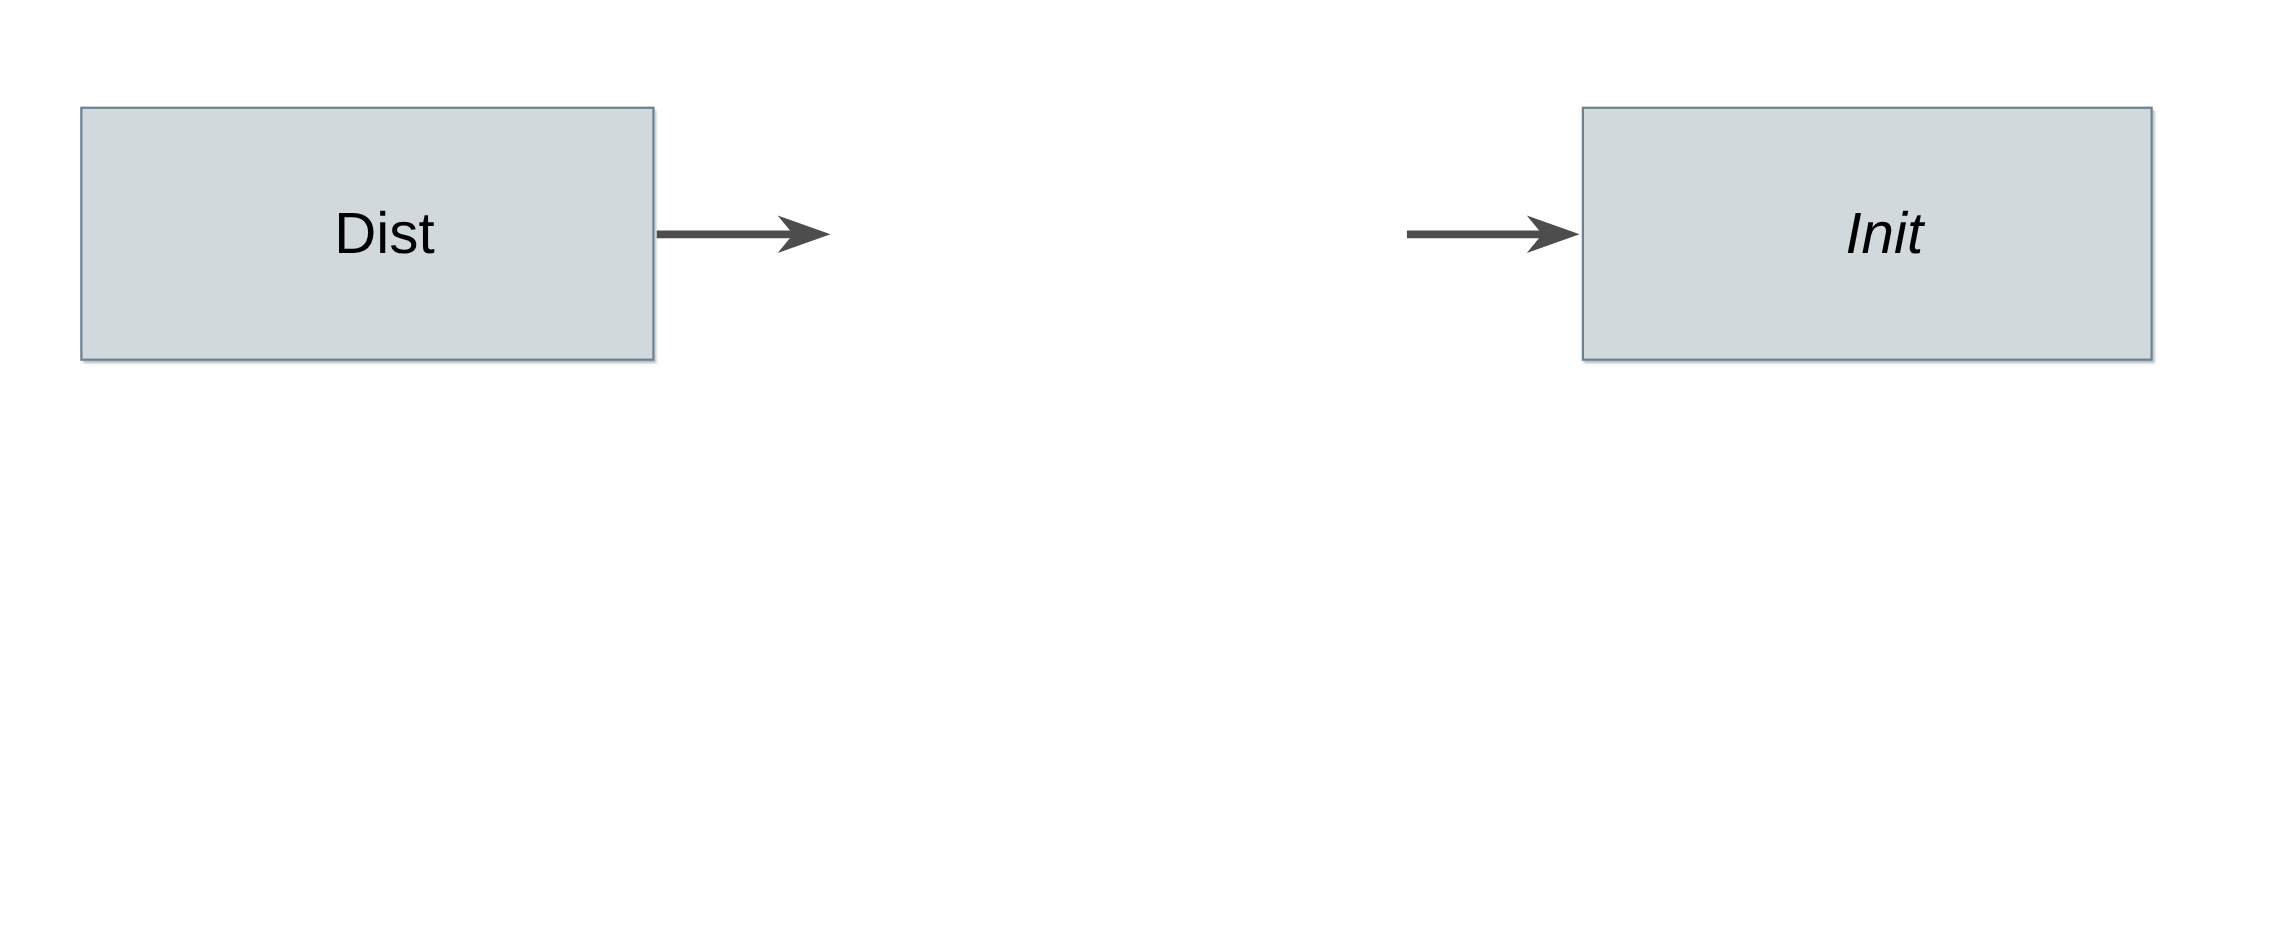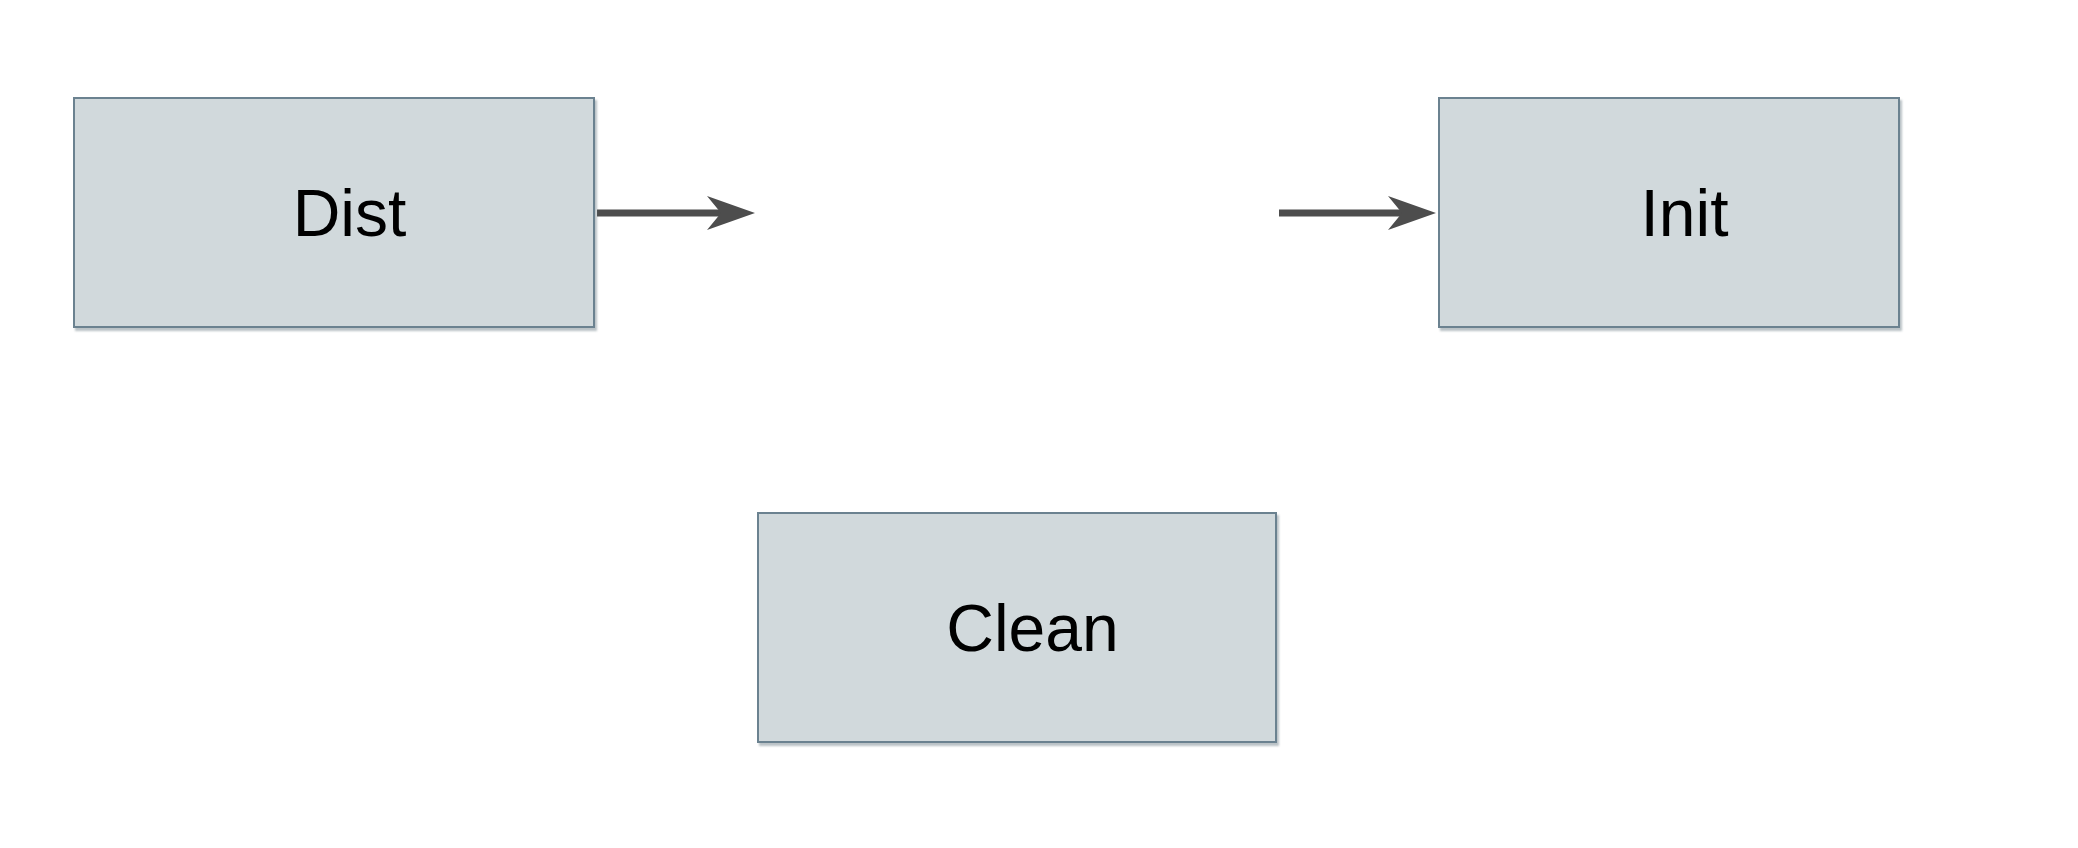--- a/index.html
+++ b/index.html
@@ -31,30 +31,30 @@
     display: flex;
     align-items: center;
     justify-content: center;
     width: 520px;
     height: 231px;
     background: var(--node-fill);
     border: 2px solid var(--node-border);
     box-shadow: 2px 3px 2px rgba(102, 119, 128, 0.45);
   }
   .node-label {
-    font-size: 66px;
+    font-size: 53px;
     line-height: 1;
     color: var(--text);
     letter-spacing: 0px;
     white-space: nowrap;
     margin-left: 31px;
   }
   .node-dist    { left: 73px;   top: 97px;  width: 522px; }
   .node-compile { left: 757px;  top: 97px;  }
-  .node-init    { left: 1438px; top: 97px;  width: 462px; }
+  .node-init    { left: 1438px; top: 97px;  width: 519px; font-style: italic; }
   .node-clean   { left: 757px;  top: 512px; }
   svg.connectors {
     position: absolute;
     left: 0;
     top: 0;
     width: 2078px;
     height: 848px;
     pointer-events: none;
   }
   svg.connectors .shaft {
@@ -85,17 +85,14 @@
 
   <div class="node node-dist">
     <span class="node-label">Dist</span>
   </div>
 
 
   <div class="node node-init">
     <span class="node-label">Init</span>
   </div>
 
-  <div class="node node-clean">
-    <span class="node-label">Clean</span>
-  </div>
 
 </div>
 
 </body></html>

